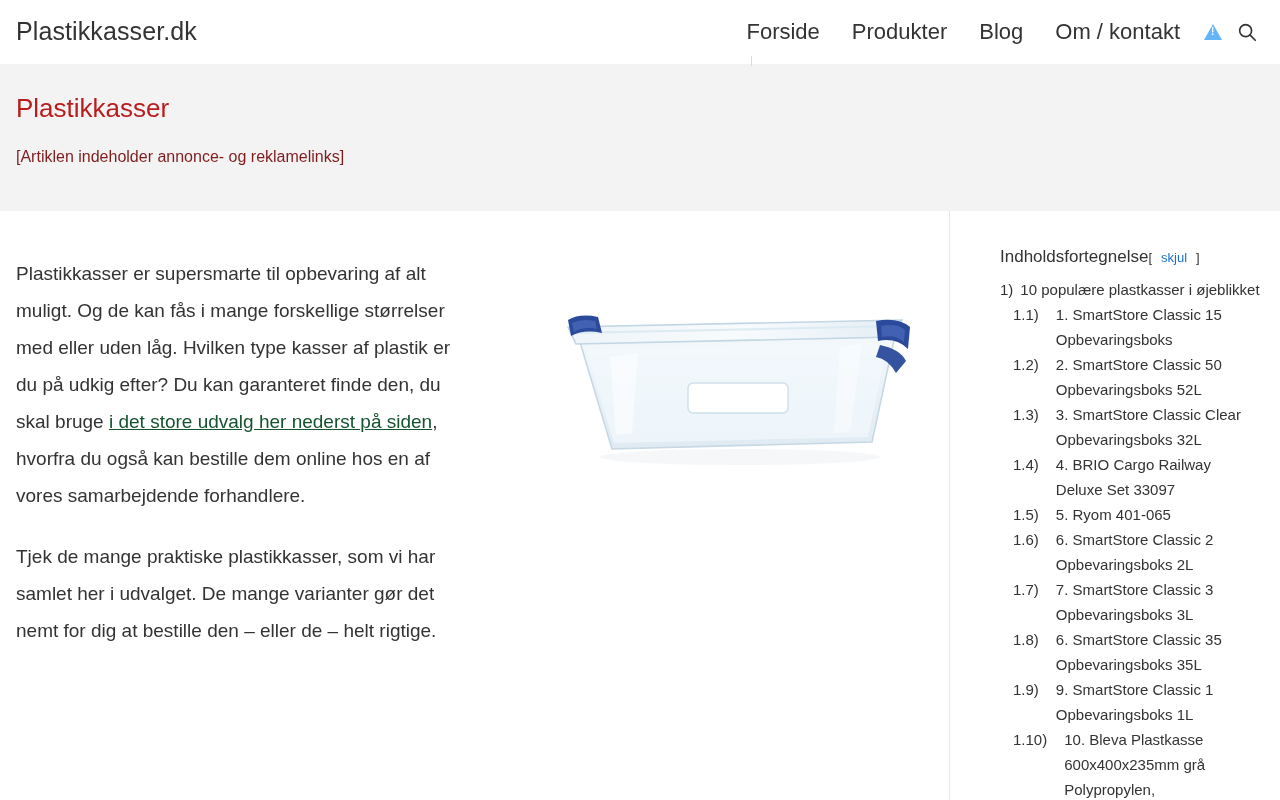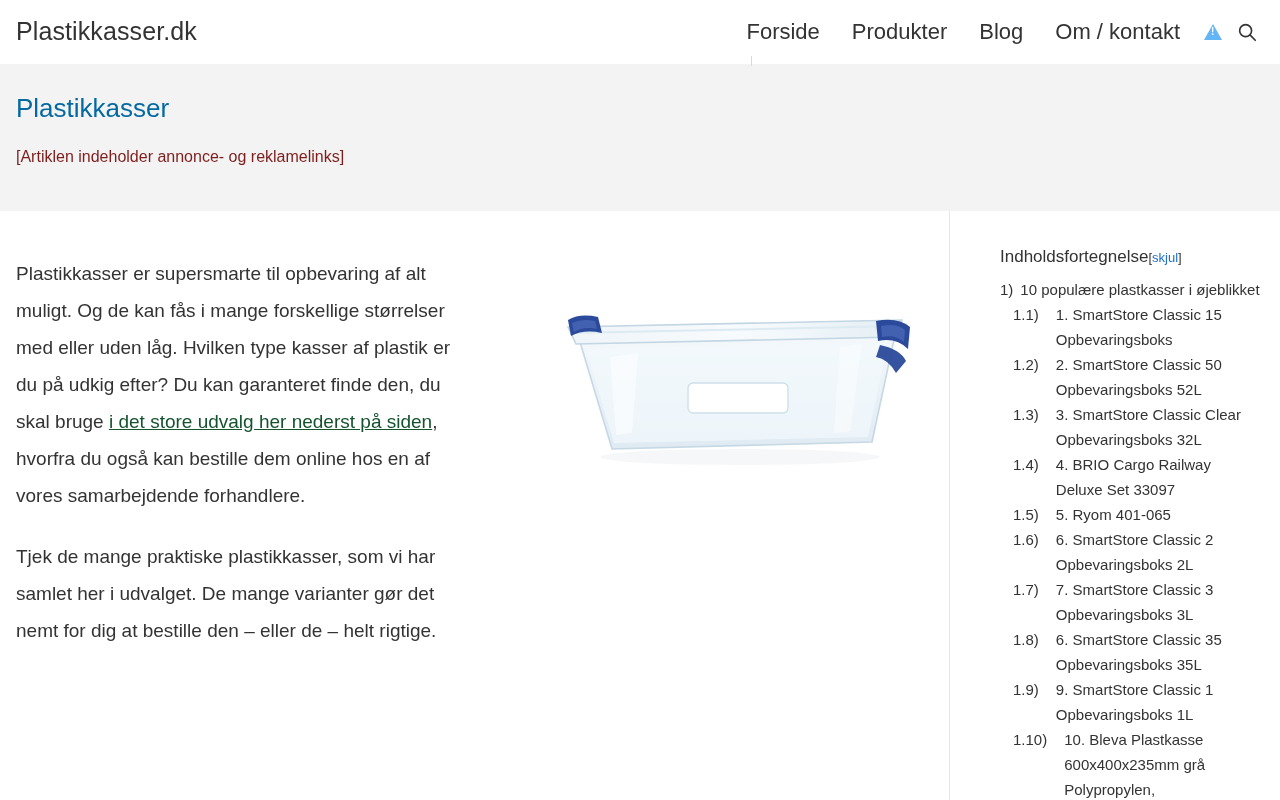--- a/index.html
+++ b/index.html
@@ -91,21 +91,21 @@
 
   
   .hero {
     background: #f3f3f3;
     padding: 22px 16px 30px 16px;
     height: 147px;
   }
   .page-title {
     font-size: 26px;
     font-weight: 400;
-    color: #0369a1;
+    color: #b91c1c;
     margin: 0 0 0 0;
     line-height: 44px;
   }
   .hero-note {
     font-size: 16px;
     color: #7f1d1d;
     line-height: 26px;
     margin-top: 14px;
   }
 
@@ -163,21 +163,21 @@
   .toc-toggle {
     font-size: 13px;
     color: #333333;
     cursor: pointer;
     white-space: nowrap;
   }
   .toc-toggle .brk { color: #333333; }
   .toc-toggle a {
     color: #1c6fc9;
     text-decoration: none;
-    margin: 0 0;
+    margin: 0 9px;
   }
   .toc-list { list-style: none; margin: 0; padding: 0; }
   .toc-l1 {
     display: flex;
     gap: 7px;
     line-height: 25px;
     margin-bottom: 0px;
   }
   .toc-l2 {
     display: flex;

